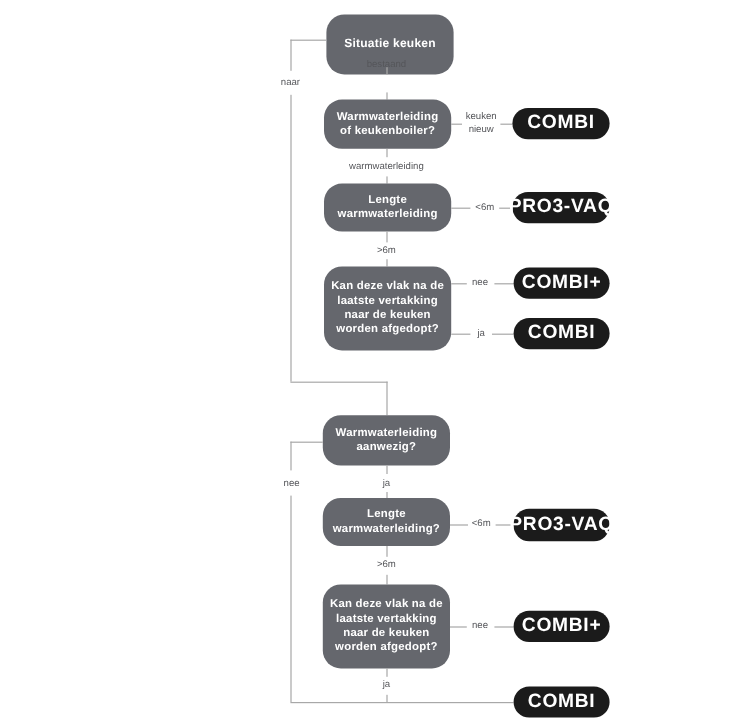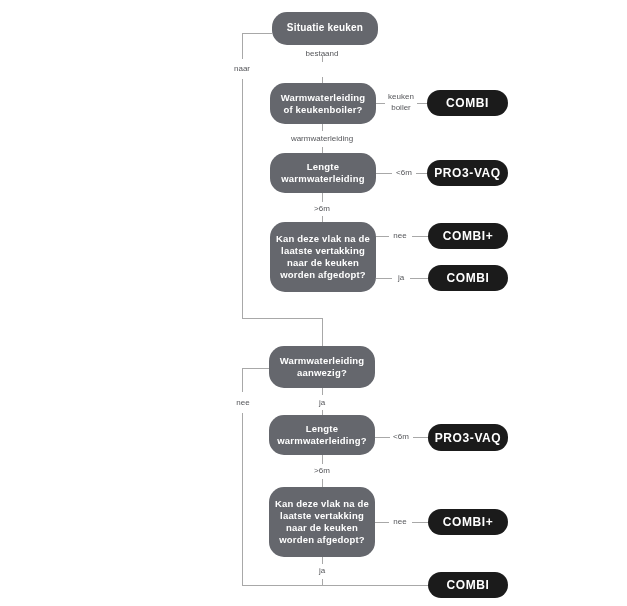--- a/index.html
+++ b/index.html
@@ -22,60 +22,60 @@
     letter-spacing:.2px;
     white-space:pre-line;
   }
   .pill{
     position:absolute;
     background:var(--result,#1b1b1b);
     color:#ffffff;
     border-radius:13px;
     display:flex;align-items:center;justify-content:center;
     font-weight:bold;
-    font-size:12px;
+    font-size:16px;
     letter-spacing:.6px;
     white-space:nowrap;
   }
   .lbl{
     position:absolute;
     color:var(--edge_label,#55565a);
     font-size:8px;
     line-height:1.35;
     text-align:center;
     white-space:pre-line;
     transform:translate(-50%,-50%);
   }
   .hline{position:absolute;height:1px;background:var(--connector,#a8a8a8);}
   .vline{position:absolute;width:1px;background:var(--connector,#a8a8a8);}
 </style>
 </head>
 <body>
 
 <div class="stage">
 
-  <div class="box" style="left:272px;top:12px;width:106px;height:33px;font-size:10px;">Situatie keuken</div>
+  <div class="box" style="left:272px;top:12px;width:106px;height:50px;font-size:10px;">Situatie keuken</div>
 
   <div class="hline" style="left:242px;top:33px;width:30px;"></div>
   <div class="vline" style="left:242px;top:33px;height:26px;"></div>
   <div class="lbl" style="left:242px;top:69px;">naar</div>
   <div class="vline" style="left:242px;top:79px;height:239px;"></div>
   <div class="hline" style="left:242px;top:318px;width:81px;"></div>
   <div class="vline" style="left:322px;top:318px;height:28px;"></div>
 
   <div class="vline" style="left:322px;top:56px;height:6px;"></div>
   <div class="lbl" style="left:322px;top:54px;">bestaand</div>
   <div class="vline" style="left:322px;top:77px;height:6px;"></div>
 
   <div class="box" style="left:270px;top:83px;width:106px;height:41px;">Warmwaterleiding
 of keukenboiler?</div>
 
   <div class="hline" style="left:376px;top:103px;width:9px;"></div>
   <div class="lbl" style="left:401px;top:103px;">keuken
-boiler</div>
+nieuw</div>
   <div class="hline" style="left:417px;top:103px;width:10px;"></div>
   <div class="pill" style="left:427px;top:90px;width:81px;height:26px;">COMBI</div>
 
   <div class="vline" style="left:322px;top:124px;height:7px;"></div>
   <div class="lbl" style="left:322px;top:139px;">warmwaterleiding</div>
   <div class="vline" style="left:322px;top:147px;height:6px;"></div>
 
   <div class="box" style="left:270px;top:153px;width:106px;height:40px;">Lengte
 warmwaterleiding</div>
 

